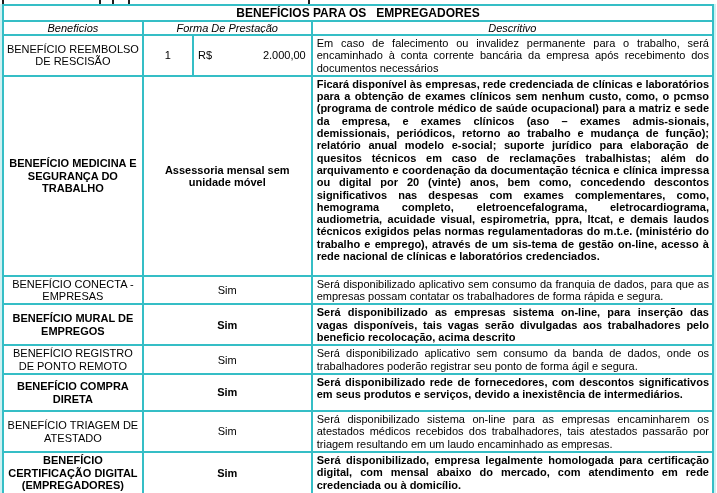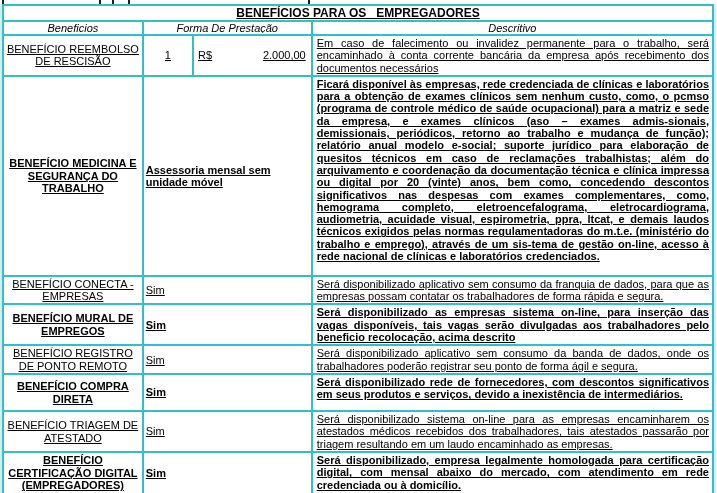--- a/index.html
+++ b/index.html
@@ -19,36 +19,36 @@
   .t{
     position:absolute;left:2px;top:4px;width:712px;
     border-collapse:collapse;table-layout:fixed;
     border:2px solid var(--teal);
     box-shadow:0 3px 0 rgba(110,214,222,.65), 2px 0 0 rgba(159,226,230,.5), -2px 0 0 rgba(159,226,230,.5);
     background:#fff;
   }
   .t td{
     border:2px solid var(--teal);
     font-size:11px;line-height:12.3px;color:var(--ink);
-    vertical-align:middle;padding:0 2px;overflow:hidden;text-decoration:underline;
+    vertical-align:middle;padding:0 2px;overflow:hidden;
   }
   tr.title-row{height:16px;}
   tr.title-row td{
     font-weight:bold;text-align:center;font-size:12px;line-height:13px;
     white-space:pre-wrap;padding:0;
   }
   tr.head-row{height:14px;}
   tr.head-row td{
     font-style:italic;text-decoration:underline;text-align:center;
     font-size:11px;line-height:12px;padding:0;border-radius:6px;
   }
   tr.r1{height:40px;} tr.r2{height:200px;} tr.r3{height:26px;} tr.r4{height:41px;}
   tr.r5{height:28px;} tr.r6{height:37px;} tr.r7{height:37px;} tr.r8{height:42px;}
   td.name{text-align:center;line-height:12.6px;}
-  td.forma{text-align:left;}
+  td.forma{text-align:center;}
   td.qty{text-align:center;}
   td.money{padding:0;}
   .money-in{display:flex;justify-content:space-between;align-items:center;padding:0 5px 0 4px;}
   td.desc{text-align:justify;vertical-align:top;padding:1px 3px 1px 4px;}
   tr.bold td{font-weight:bold;border-radius:7px;}
 </style>
 </head>
 <body>
 
 <div class="sheet">

